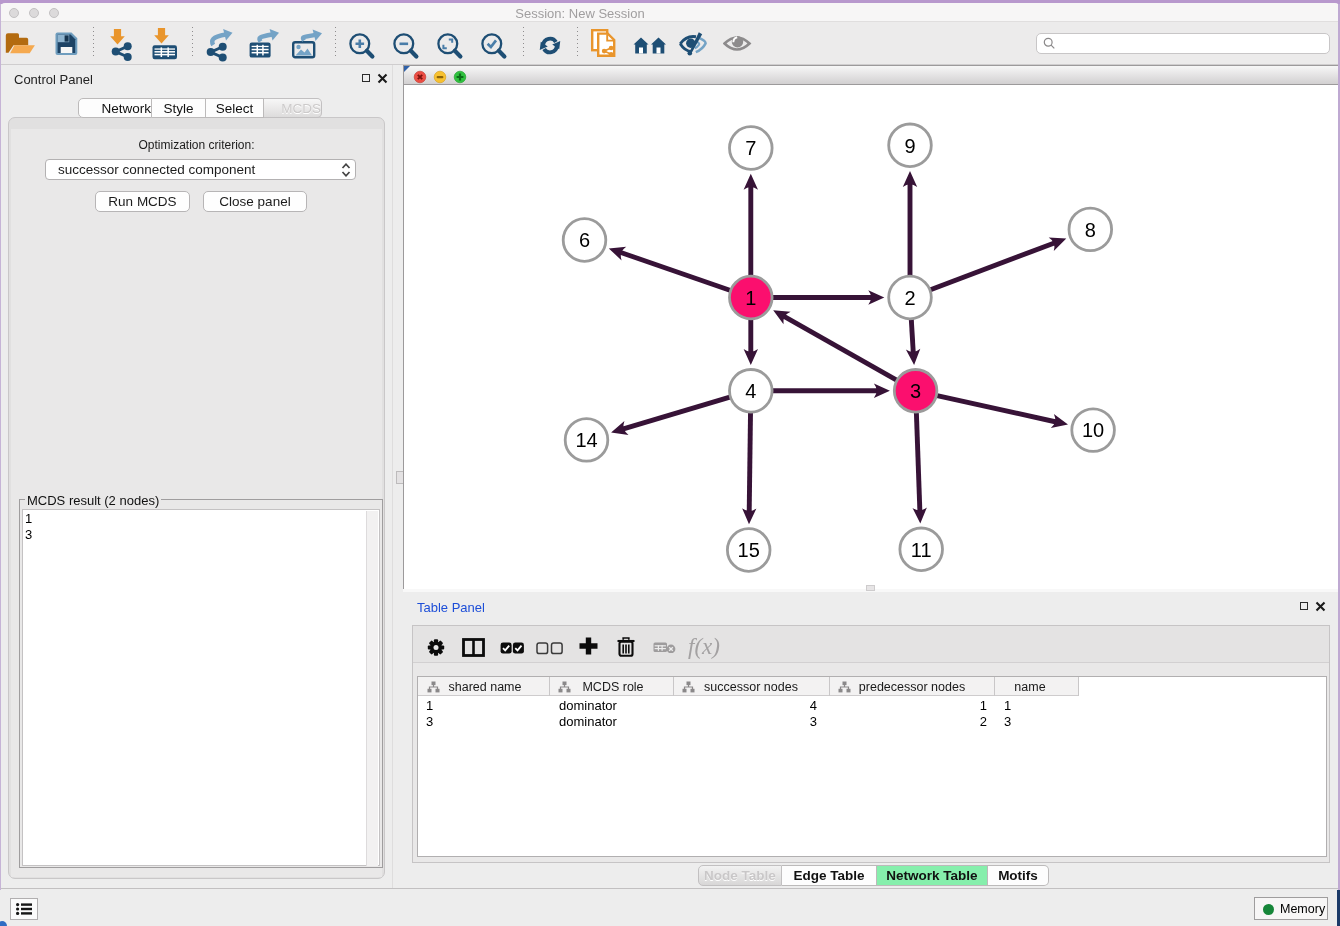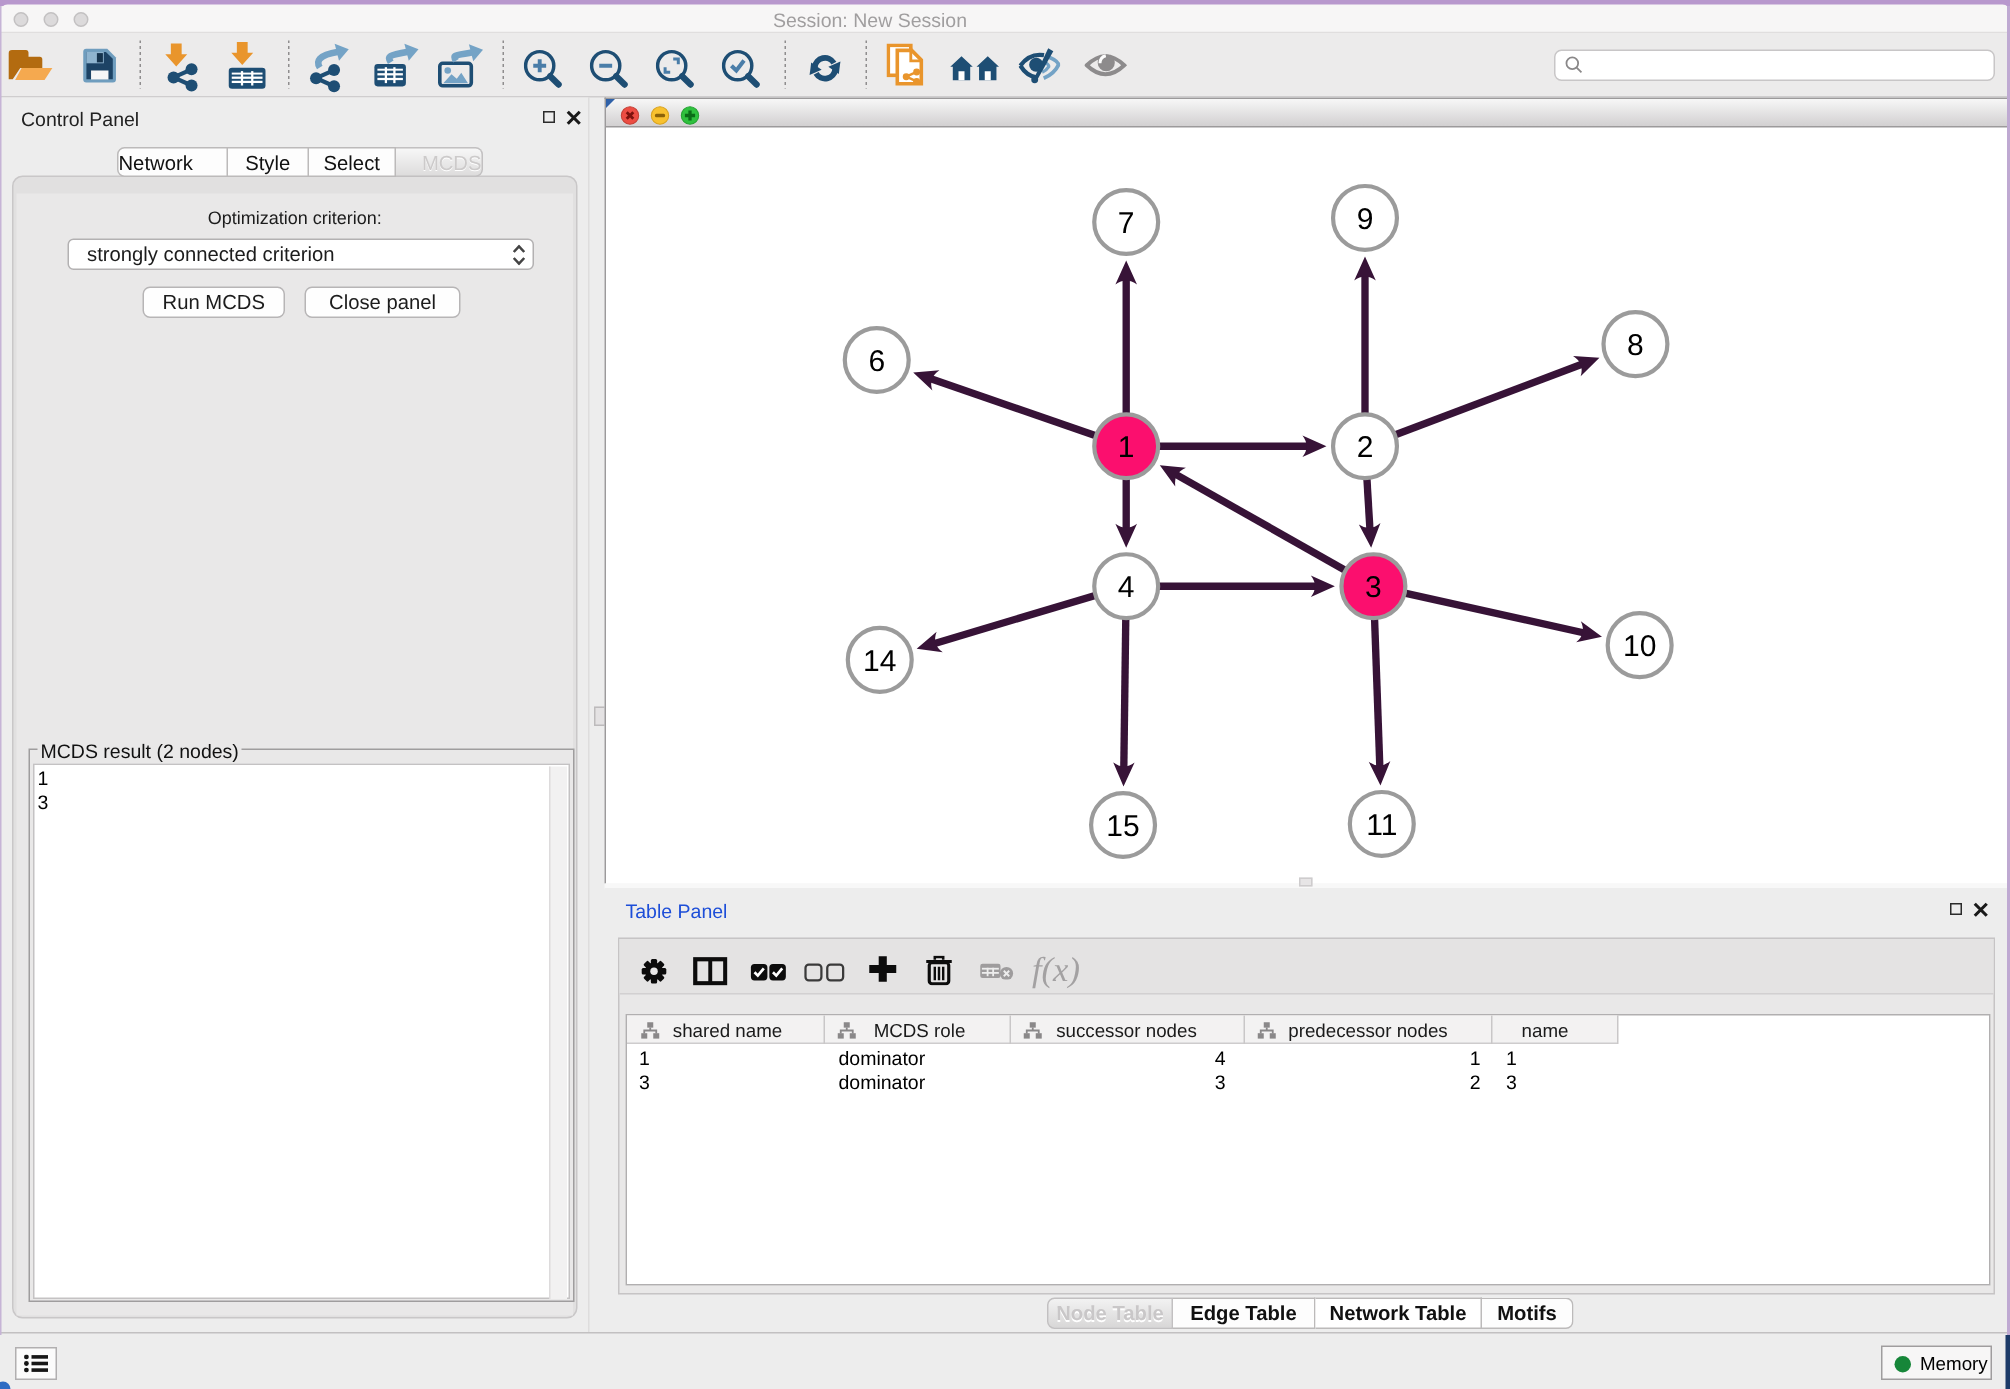--- a/index.html
+++ b/index.html
@@ -156,30 +156,30 @@
   <div class="abs" style="left:361px;top:9px;width:8px;height:8px;border:1.4px solid #2b2b2b"></div>
   <svg class="abs" style="left:376px;top:8px" width="11" height="11" viewBox="0 0 11 11">
       <path d="M1.5,1.5 L9.5,9.5 M9.5,1.5 L1.5,9.5" stroke="#1a1a1a" stroke-width="2.1"></path>
     </svg>
 
   <div class="abs" style="left:7px;top:52px;width:377px;height:762px;background:#e1e0e0;border:1px solid #c9c7c8;border-radius:7px">
     <div style="position:absolute;left:2px;top:11px;width:371px;height:748px;background:#e9e8e8"></div>
   </div>
 
   <div class="abs" style="left:77px;top:33px;height:20px;display:flex;font-size:13.5px;color:#111">
-    <div style="width:74px;background:#fdfdfd;border:1px solid #bcbaba;border-radius:5px 0 0 5px;text-align:left;line-height:19px">Network</div>
+    <div style="width:74px;background:#fdfdfd;border:1px solid #bcbaba;border-radius:5px 0 0 5px;text-align:right;line-height:19px">Network</div>
     <div style="width:54px;background:#fdfdfd;border:1px solid #bcbaba;border-left:none;text-align:center;line-height:19px">Style</div>
     <div style="width:58px;background:#fdfdfd;border:1px solid #bcbaba;border-left:none;text-align:center;line-height:19px">Select</div>
     <div style="width:58px;background:linear-gradient(#f7f7f7,#dddcdc);border:1px solid #c2c0c1;border-left:none;border-radius:0 5px 5px 0;text-align:right;line-height:19px;color:#cccaca;text-shadow:0 1px 0 #fff">MCDS</div>
   </div>
 
   <div class="abs" style="left:0;top:73px;width:391px;text-align:center;font-size:12px;color:#1c1c1c">Optimization criterion:</div>
 
   <div class="abs" style="left:44px;top:94px;width:311px;height:21px;background:#fff;border:1px solid #b3b1b2;border-radius:4px">
-    <div style="position:absolute;left:12px;top:2px;font-size:13.5px;color:#1c1c1c">strongly connected criterion</div>
+    <div style="position:absolute;left:12px;top:2px;font-size:13.5px;color:#1c1c1c">successor connected component</div>
     <svg width="10" height="14" style="position:absolute;right:4px;top:3px" viewBox="0 0 10 14">
         <path d="M1.5,5 L5,1.2 L8.5,5" fill="none" stroke="#444" stroke-width="1.7"></path>
         <path d="M1.5,9 L5,12.8 L8.5,9" fill="none" stroke="#444" stroke-width="1.7"></path>
       </svg>
   </div>
 
   <div class="abs" style="left:94px;top:126px;width:95px;height:21px;background:#fefefe;border:1px solid #b7b5b6;border-radius:5px;text-align:center;line-height:20px;font-size:13.5px;color:#1c1c1c">Run MCDS</div>
   <div class="abs" style="left:202px;top:126px;width:104px;height:21px;background:#fefefe;border:1px solid #b7b5b6;border-radius:5px;text-align:center;line-height:20px;font-size:13.5px;color:#1c1c1c">Close panel</div>
 
   <div class="abs" style="left:18px;top:434px;width:364px;height:369px;border:1px solid #9f9d9e"></div>
@@ -380,21 +380,21 @@
     <div class="abs" style="left:8px;top:37px;font-size:13px;color:#000">3</div>
     <div class="abs" style="left:141px;top:37px;font-size:13px;color:#000">dominator</div>
     <div class="abs" style="left:364px;top:37px;width:35px;text-align:right;font-size:13px;color:#000">3</div>
     <div class="abs" style="left:534px;top:37px;width:35px;text-align:right;font-size:13px;color:#000">2</div>
     <div class="abs" style="left:586px;top:37px;font-size:13px;color:#000">3</div>
   </div>
 
   <div class="abs" style="left:295px;top:273px;height:21px;display:flex;font-size:13.5px;font-weight:bold;color:#111">
     <div style="width:84px;background:linear-gradient(#f2f2f2,#d8d7d7);border:1px solid #c2c0c1;border-radius:5px 0 0 5px;text-align:center;line-height:20px;color:#c9c7c8;text-shadow:0 1px 0 #fff">Node Table</div>
     <div style="width:95px;background:#fdfdfd;border:1px solid #bcbaba;border-left:none;text-align:center;line-height:20px">Edge Table</div>
-    <div style="width:111px;background:#ffffff;border:1px solid #bcbaba;border-left:none;text-align:center;line-height:20px">Network Table</div>
+    <div style="width:111px;background:#86efac;border:1px solid #bcbaba;border-left:none;text-align:center;line-height:20px">Network Table</div>
     <div style="width:61px;background:#fdfdfd;border:1px solid #bcbaba;border-left:none;border-radius:0 5px 5px 0;text-align:center;line-height:20px">Motifs</div>
   </div>
 </div>
 
 <div class="abs" style="left:0;top:888px;width:1340px;height:38px;background:#ededed;border-top:1px solid #c2c0c1"></div>
 <div class="abs" style="left:10px;top:898px;width:28px;height:22px;background:#fbfbfb;border:1px solid #b1afb0">
   <svg width="16" height="12" style="position:absolute;left:5px;top:4px" viewBox="0 0 16 12">
     <circle cx="1.6" cy="1.6" r="1.6" fill="#161616"></circle>
       <rect x="5" y="0.4" width="11" height="2.4" fill="#161616"></rect>
     <circle cx="1.6" cy="6" r="1.6" fill="#161616"></circle>

